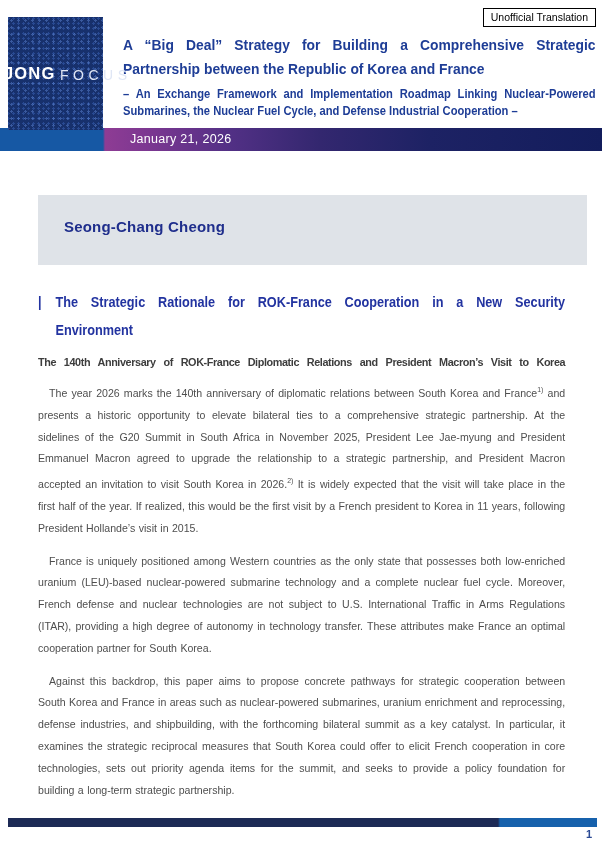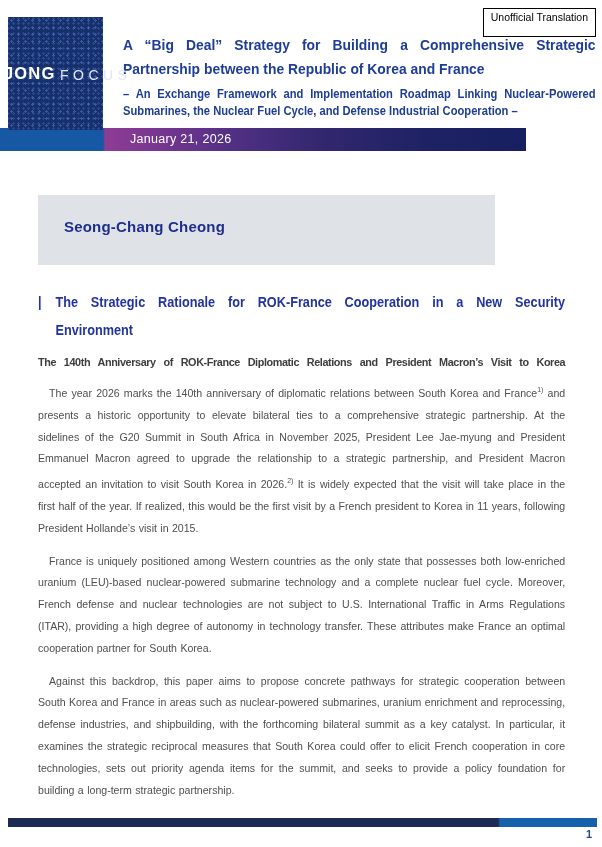--- a/index.html
+++ b/index.html
@@ -5,21 +5,21 @@
   * { margin:0; padding:0; box-sizing:border-box; }
   html,body { background:#ffffff; }
   body {
     width:602px; height:847px; position:relative; overflow:hidden;
     font-family:"Liberation Sans", sans-serif;
   }
 
   
   .badge {
     position:absolute; top:8px; right:6px; background:#fff;
-    border:1.6px solid #000; padding:2px 7px 13px; font-size:10.5px; color:#000;margin-left:12px;
+    border:1.6px solid #000; padding:2px 7px 3px; font-size:10.5px; color:#000;margin-left:12px;
   }
 
   
   .logo {
     position:absolute; left:8px; top:17px; width:95px; height:113px;
     background-color:#17306c;
     background-image:
       radial-gradient(rgba(98,140,220,0.45) 1px, transparent 1.4px),
       radial-gradient(rgba(56,94,178,0.55) 1px, transparent 1.4px);
     background-size:7px 7px, 5px 5px; background-position:0 0, 3px 4px;
@@ -32,30 +32,30 @@
   .header-text {
     position:absolute; left:123px; top:33px; width:528px;
     transform:scaleX(0.895); transform-origin:left top; color:#1e3d96;
   }
   .title-line { font-weight:bold; font-size:15.5px; line-height:24px; }
   .fill { text-align:justify; text-align-last:justify; }
   .subtitle { margin-top:5px; }
   .subtitle-line { font-weight:bold; font-size:12.5px; line-height:17px; }
 
   .date-band {
-    position:absolute; left:0; top:128px; width:526px; height:23px;
+    position:absolute; left:0; top:128px; width:602px; height:23px;
     background:linear-gradient(90deg,
       #1658a4 0, #1658a4 103px, #8e3c94 105px, #7b3791 150px,
       #523085 230px, #33276f 320px, #1d2264 430px, #131d5c 602px);
   }
   .date-band .date { color:#fff; font-size:12.5px; line-height:23px; padding-left:130px; letter-spacing:0.3px; }
 
   
   .author-box {
-    position:absolute; left:38px; top:195px; width:457px; height:70px;
+    position:absolute; left:38px; top:195px; width:549px; height:70px;
     background:#dfe3e8; display:flex; flex-direction:column; justify-content:center;
     padding-left:26px;
   }
   .author-name { font-size:15px; font-weight:bold; color:#1f2e8c; margin-bottom:7px; letter-spacing:0.2px; }
   .author-role { font-size:13.5px; color:#39499b; word-spacing:2.5px; }
   .author-role .sep { margin:0 7px; color:#6a79b5; }
 
   
   .content {
     position:absolute; left:38px; top:289px; width:573px;

